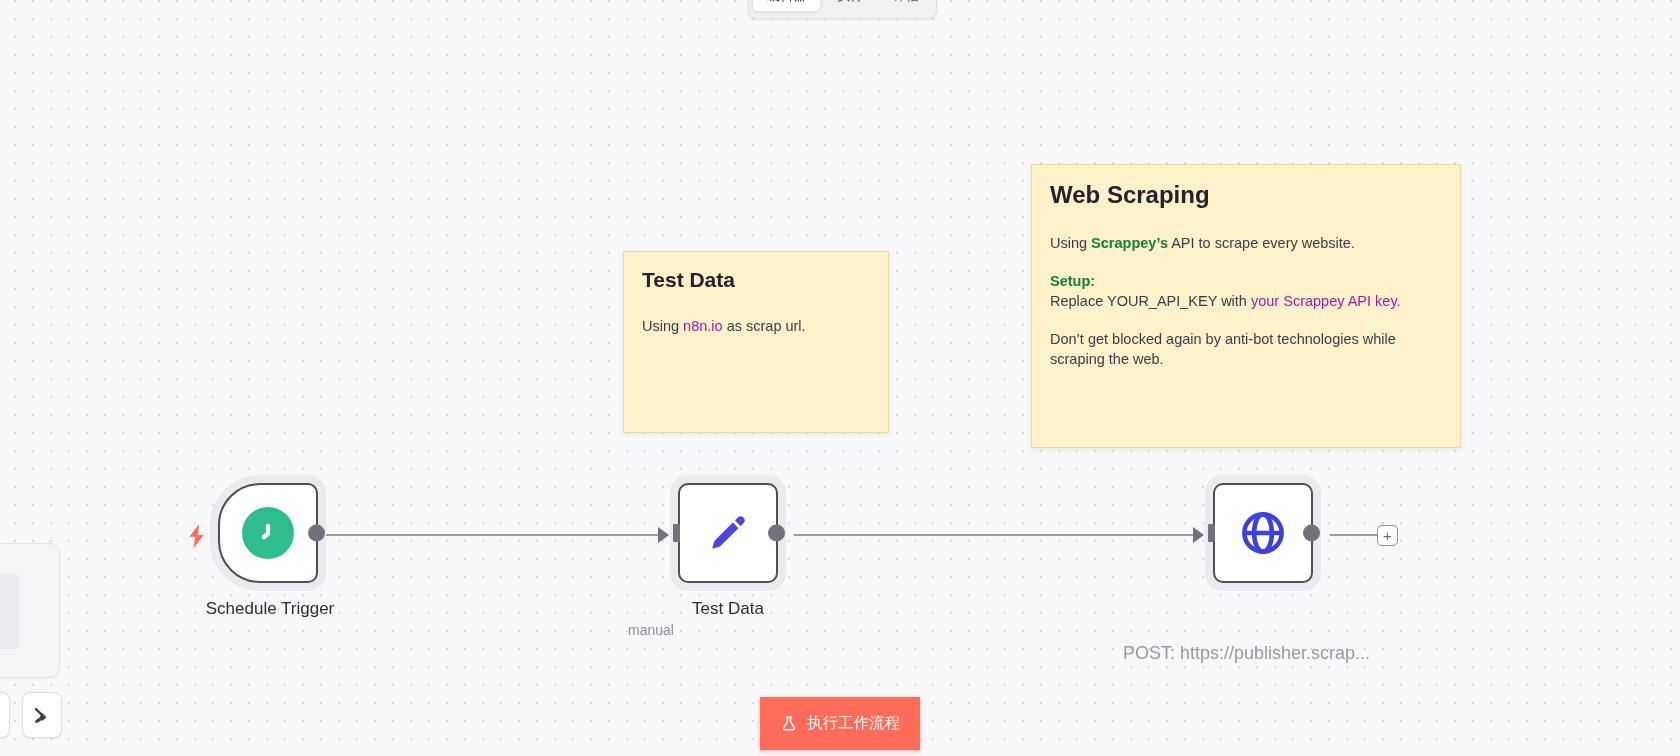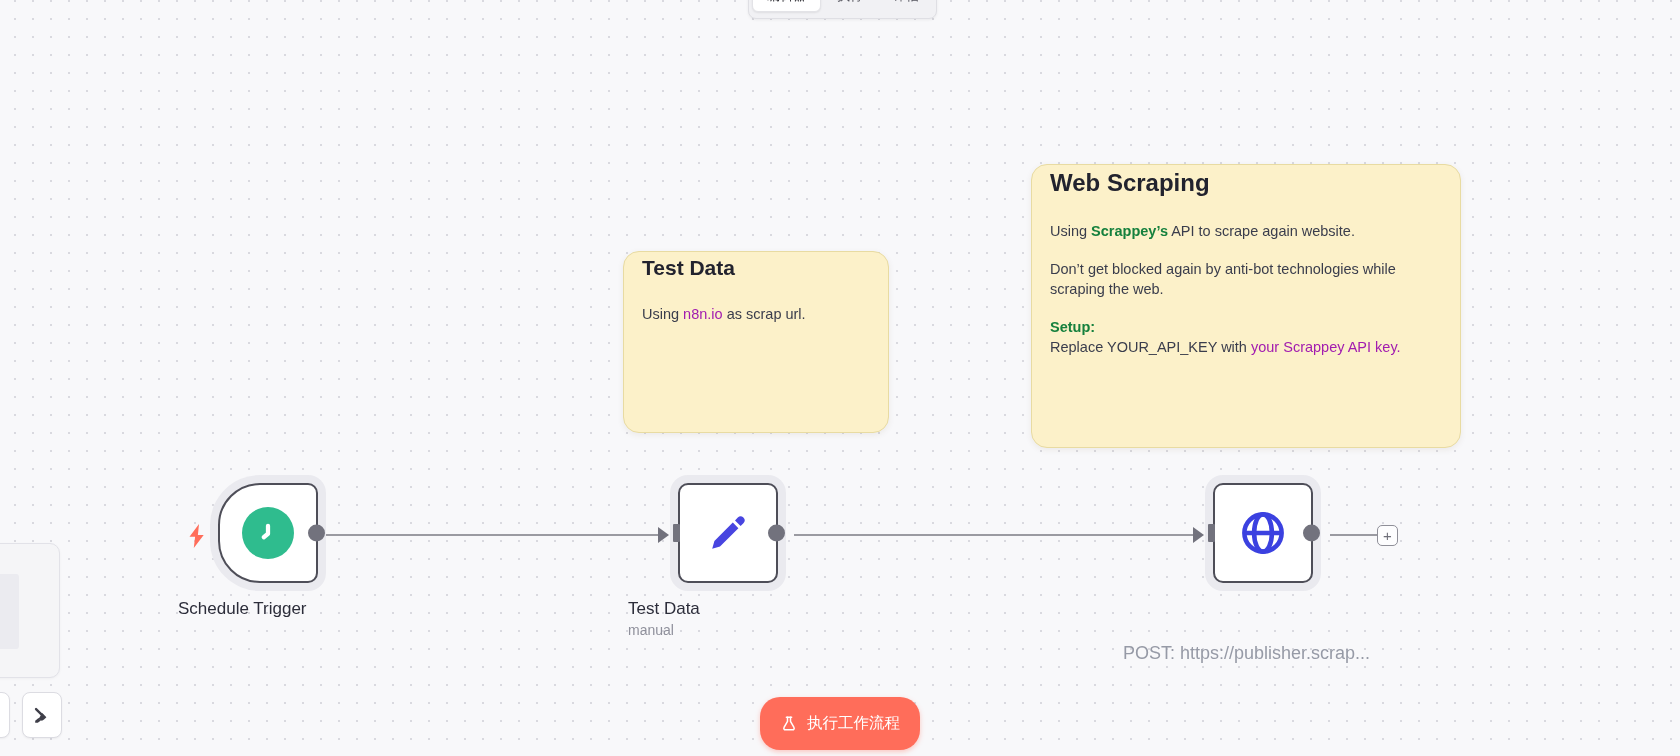--- a/index.html
+++ b/index.html
@@ -8,59 +8,59 @@
     background-image:radial-gradient(circle,#d9d9df 1.1px,transparent 1.1px);
     background-size:18px 18px;background-position:6px 10px;}
   
   .tabbar{position:absolute;left:748px;top:-27px;height:38px;display:flex;align-items:center;
     gap:2px;padding:3px;background:#f1f1f4;border:1px solid #dfdfe4;border-radius:8px;
     box-shadow:0 1px 3px rgba(0,0,0,.06);}
   .tab{padding:6px 14px;font-size:13px;color:#55555e;border-radius:6px;white-space:nowrap;}
   .tab.active{background:#ffffff;color:#17171d;border:1px solid #e3e3e7;
     box-shadow:0 1px 2px rgba(0,0,0,.08);}
   
-  .sticky{position:absolute;background:#fcf1c9;border:1px solid #e8dba2;border-radius:16px;
-    box-shadow:0 2px 6px rgba(90,60,20,.08);padding:4px 18px;box-sizing:border-box;color:#3a3d4c;}
+  .sticky{position:absolute;background:#fcf1c9;border:1px solid #e8dba2;border-radius:0;
+    box-shadow:0 2px 6px rgba(90,60,20,.08);padding:16px 18px;box-sizing:border-box;color:#3a3d4c;}
   .sticky h2{margin:0 0 24px 0;color:#22232e;}
   .sticky .t-lg{font-size:24px;}
   .sticky .t-md{font-size:21px;}
   .sticky p{margin:0 0 18px 0;font-size:14.5px;line-height:20px;}
   .sticky p:last-child{margin-bottom:0;}
   .sticky .link{color:#a21caf;cursor:pointer;}
   .sticky b{color:#15803d;}
   
   .node{position:absolute;width:100px;height:100px;background:#ffffff;border:2px solid #4e4e58;
     border-radius:10px;box-shadow:0 0 0 8px #eaeaef;box-sizing:border-box;
     display:flex;align-items:center;justify-content:center;}
   .node.trigger{border-radius:42px 10px 10px 42px;}
   .icon-badge{width:52px;height:52px;border-radius:50%;display:flex;align-items:center;justify-content:center;}
   .out-dot{position:absolute;top:50%;right:-9px;transform:translateY(-50%);width:17px;height:17px;
     border-radius:50%;background:#72727d;}
   .in-notch{position:absolute;top:50%;left:-7px;transform:translateY(-50%);width:7px;height:18px;
     background:#72727d;border-radius:1px;}
   .conn{position:absolute;height:2px;background:#9a9aa1;}
   .arrow-right{position:absolute;width:0;height:0;border-top:8px solid transparent;
     border-bottom:8px solid transparent;border-left:11px solid #72727d;}
-  .node-label{position:absolute;text-align:left;font-size:17px;font-weight:500;color:#2c2d3a;line-height:21px;}
+  .node-label{position:absolute;text-align:center;font-size:17px;font-weight:500;color:#2c2d3a;line-height:21px;}
   .node-sub{position:absolute;font-size:14px;color:#8f909b;}
   .node-sub.small{font-size:18px;color:#969aa6;}
   .plus-btn{position:absolute;left:1377px;top:525px;width:21px;height:21px;background:#fdfdfe;
     border:1.5px solid #8f8f98;border-radius:5px;box-sizing:border-box;display:flex;align-items:center;
     justify-content:center;font-size:15px;color:#6e6e78;line-height:1;}
   .bolt{position:absolute;left:185px;top:523px;width:24px;height:26px;}
   
   .minimap{position:absolute;left:-26px;top:543px;width:84px;height:133px;background:#f5f5f7;
     border:1px solid #e2e2e8;border-radius:10px;box-shadow:0 1px 3px rgba(0,0,0,.04);}
   .minimap .mini-block{position:absolute;left:0;top:30px;width:44px;height:75px;background:#ebebf0;border-radius:3px;}
   .sq-btn{position:absolute;width:40px;height:46px;background:#ffffff;border:1px solid #dcdce2;
     border-radius:8px;box-sizing:border-box;display:flex;align-items:center;justify-content:center;
     box-shadow:0 1px 2px rgba(0,0,0,.05);}
   
   .exec-btn{position:absolute;left:760px;top:697px;width:160px;height:53px;background:#ff6d5a;
-    border:none;border-radius:20px;display:flex;align-items:center;justify-content:center;gap:9px;
+    border:none;border-radius:0;display:flex;align-items:center;justify-content:center;gap:9px;
     color:#ffffff;font-size:15.5px;box-shadow:0 2px 5px rgba(255,109,90,.35);cursor:pointer;
     font-family:"Liberation Sans","DejaVu Sans",sans-serif;}
 </style>
 </head>
 <body>
 
 <div class="canvas">
 
   <div class="tabbar">
     <div class="tab active">编辑器</div>
@@ -68,24 +68,24 @@
     <div class="tab">评估</div>
   </div>
 
   <div class="sticky" style="left:623px;top:251px;width:266px;height:182px;">
     <h2 class="t-md">Test Data</h2>
     <p><span>Using </span><span class="link">n8n.io</span><span> as scrap url.</span></p>
   </div>
 
   <div class="sticky" style="left:1031px;top:164px;width:430px;height:284px;">
     <h2 class="t-lg">Web Scraping</h2>
-    <p><span>Using </span><b>Scrappey’s</b><span> API to scrape again website.</span></p>
-    <p>Don’t get blocked again by anti-bot technologies while scraping the web.</p>
+    <p><span>Using </span><b>Scrappey’s</b><span> API to scrape every website.</span></p>
     <p><b>Setup:</b><br>
       <span>Replace YOUR_API_KEY with </span><span class="link">your Scrappey API key.</span></p>
+    <p>Don’t get blocked again by anti-bot technologies while scraping the web.</p>
   </div>
 
   <svg class="bolt" viewBox="0 0 24 26">
     <path d="M14 1 4.5 13.8h5.6L8.8 25l9.9-13.1h-5.8z" fill="#ff6d5a"></path>
   </svg>
 
   <div class="node trigger" style="left:218px;top:483px;">
     <div class="icon-badge" style="background:#2fbc8e;">
       <svg width="30" height="30" viewBox="0 0 24 24">
         <path d="M12 6.2 V12.6 L8.6 15.4" fill="none" stroke="#ffffff" stroke-width="3.4" stroke-linecap="round" stroke-linejoin="round"></path>

